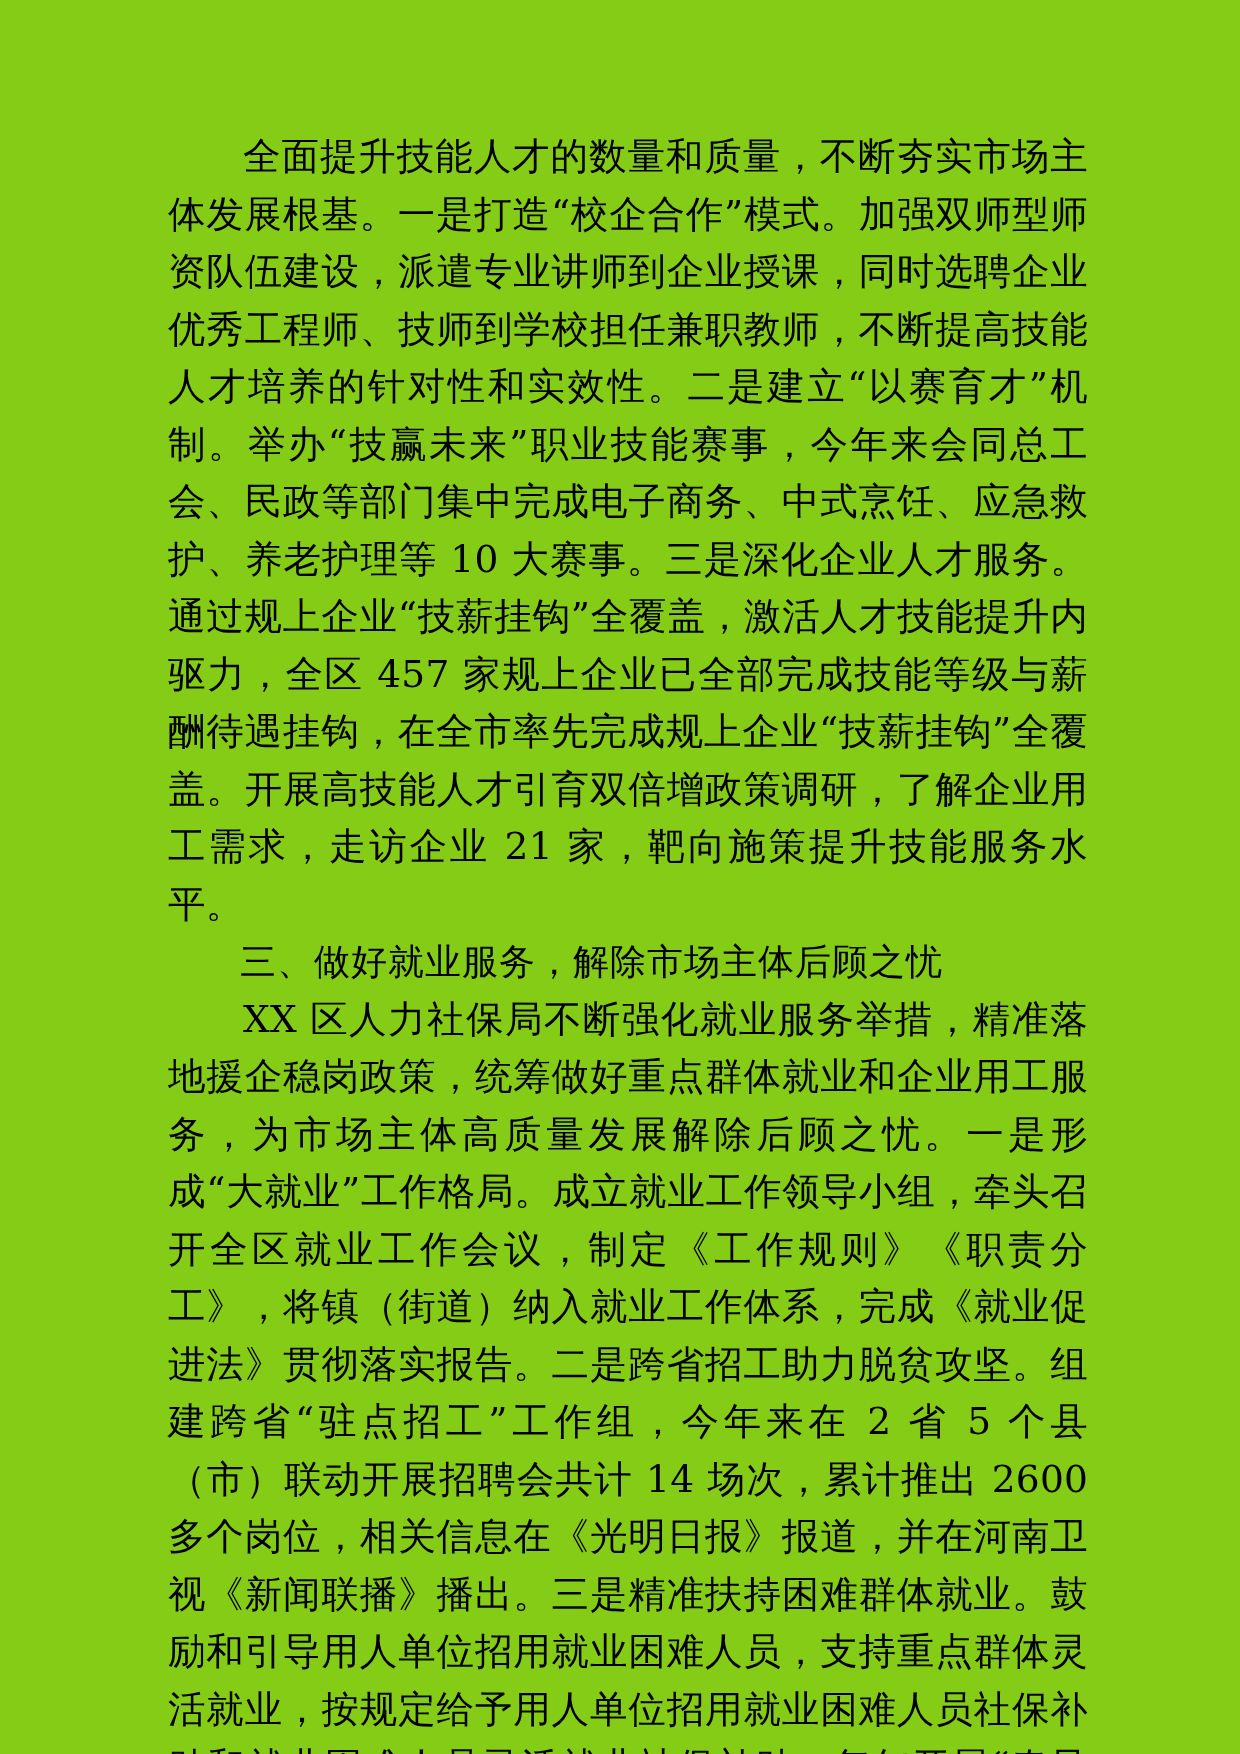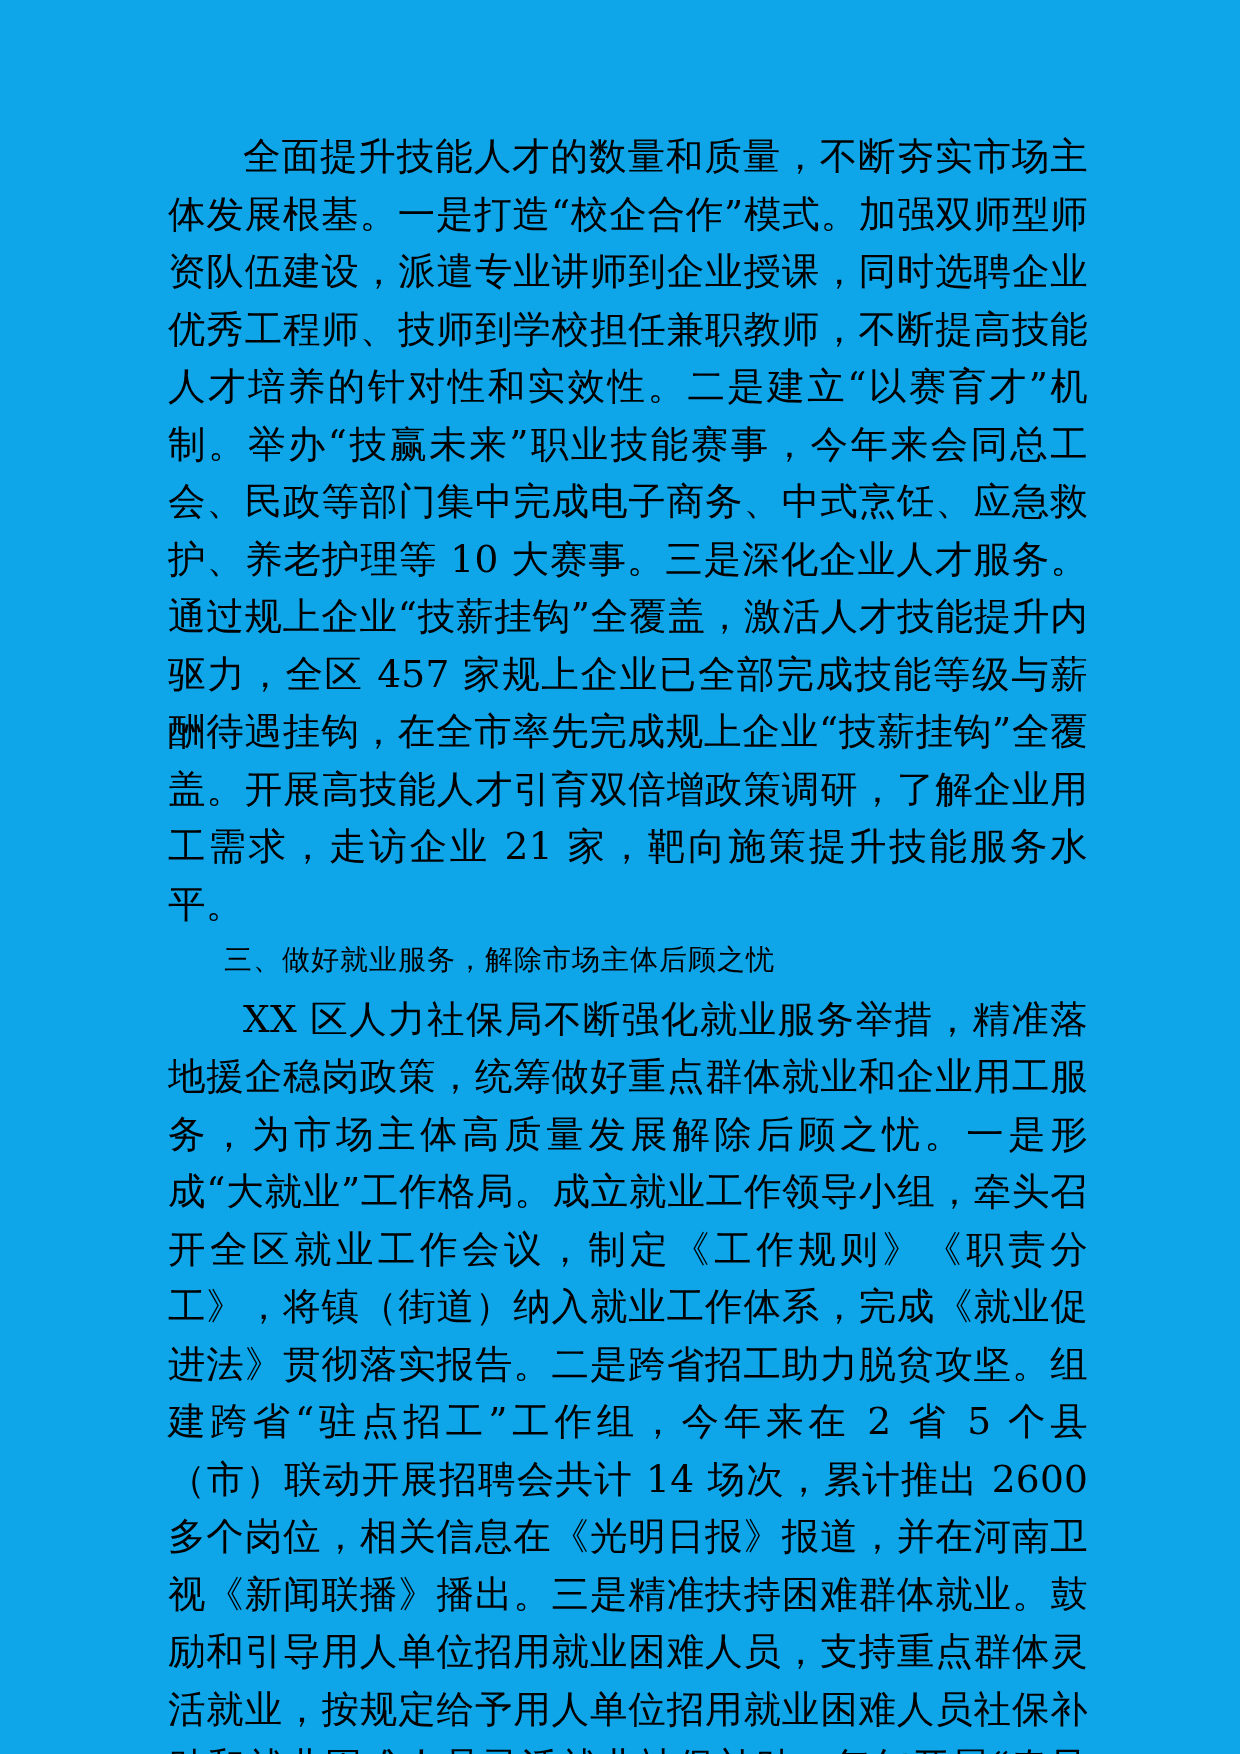--- a/index.html
+++ b/index.html
@@ -12,40 +12,40 @@
     height: 1754px;
     font-family: "DejaVu Serif", "Liberation Serif", serif;
     color: #000000;
   }
   .page {
     position: relative;
     width: 1240px;
     height: 1754px;
     box-sizing: border-box;
     padding: 128px 152px 0 168px;
-    background: #0ea5e9;
+    background: #84cc16;
   }
   .doc-body {
     font-size: 37.5px;
     line-height: 57.5px;
     text-align: justify;
     text-justify: inter-ideograph;
     letter-spacing: 0.2px;
   }
   p {
     margin: 0;
   }
   .indent {
     text-indent: 2em;
   }
   .heading {
     text-indent: 2em;
-    font-family: Liberation Mono, monospace;
+    font-family: Liberation Sans, sans-serif;
     font-weight: normal;
-    font-size: 28px;
+    font-size: 36px;
     line-height: 57.5px;
     letter-spacing: 1px;
   }
 </style>
 </head>
 <body>
 
 <div class="page">
   <div class="doc-body">
     <p class="indent">全面提升技能人才的数量和质量，不断夯实市场主体发展根基。一是打造“校企合作”模式。加强双师型师资队伍建设，派遣专业讲师到企业授课，同时选聘企业优秀工程师、技师到学校担任兼职教师，不断提高技能人才培养的针对性和实效性。二是建立“以赛育才”机制。举办“技赢未来”职业技能赛事，今年来会同总工会、民政等部门集中完成电子商务、中式烹饪、应急救护、养老护理等 10 大赛事。三是深化企业人才服务。通过规上企业“技薪挂钩”全覆盖，激活人才技能提升内驱力，全区 457 家规上企业已全部完成技能等级与薪酬待遇挂钩，在全市率先完成规上企业“技薪挂钩”全覆盖。开展高技能人才引育双倍增政策调研，了解企业用工需求，走访企业 21 家，靶向施策提升技能服务水平。</p>

